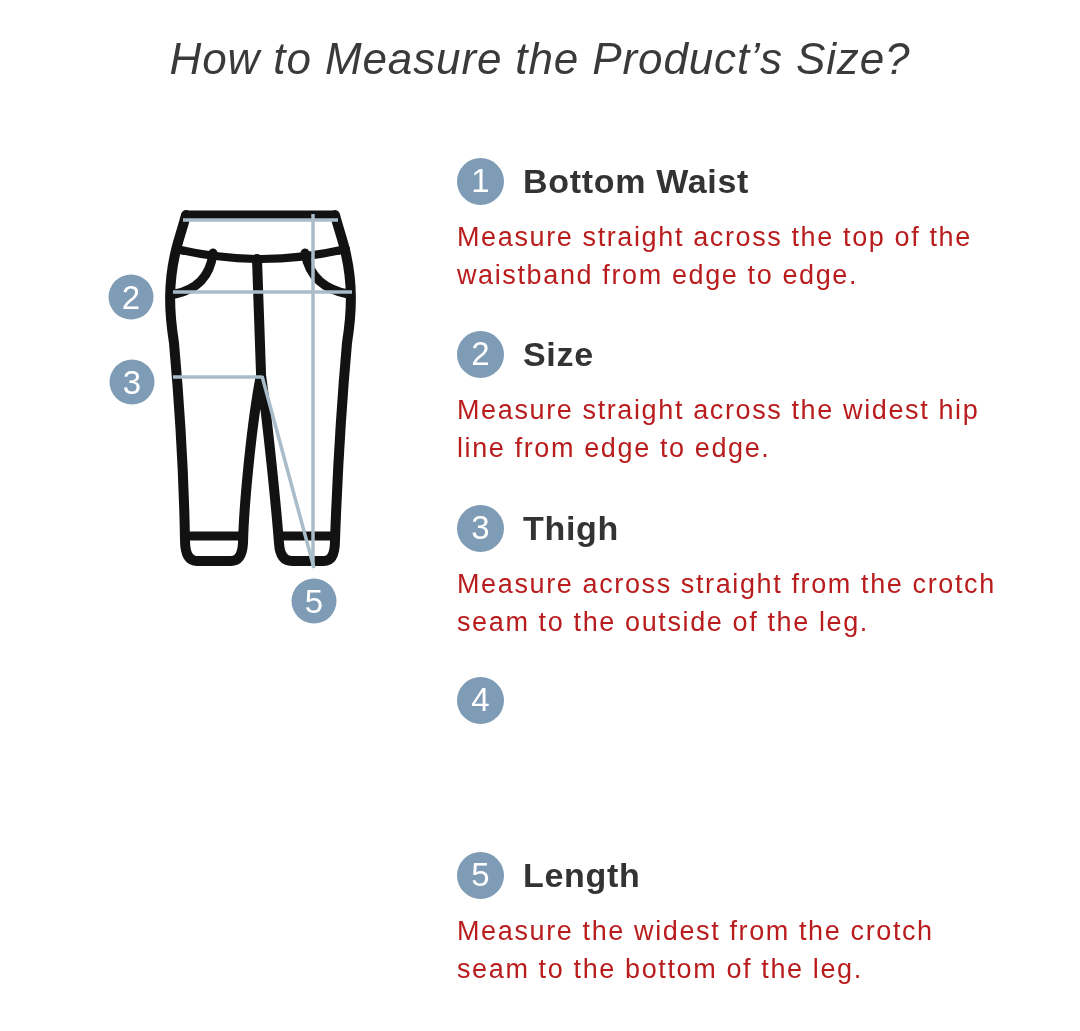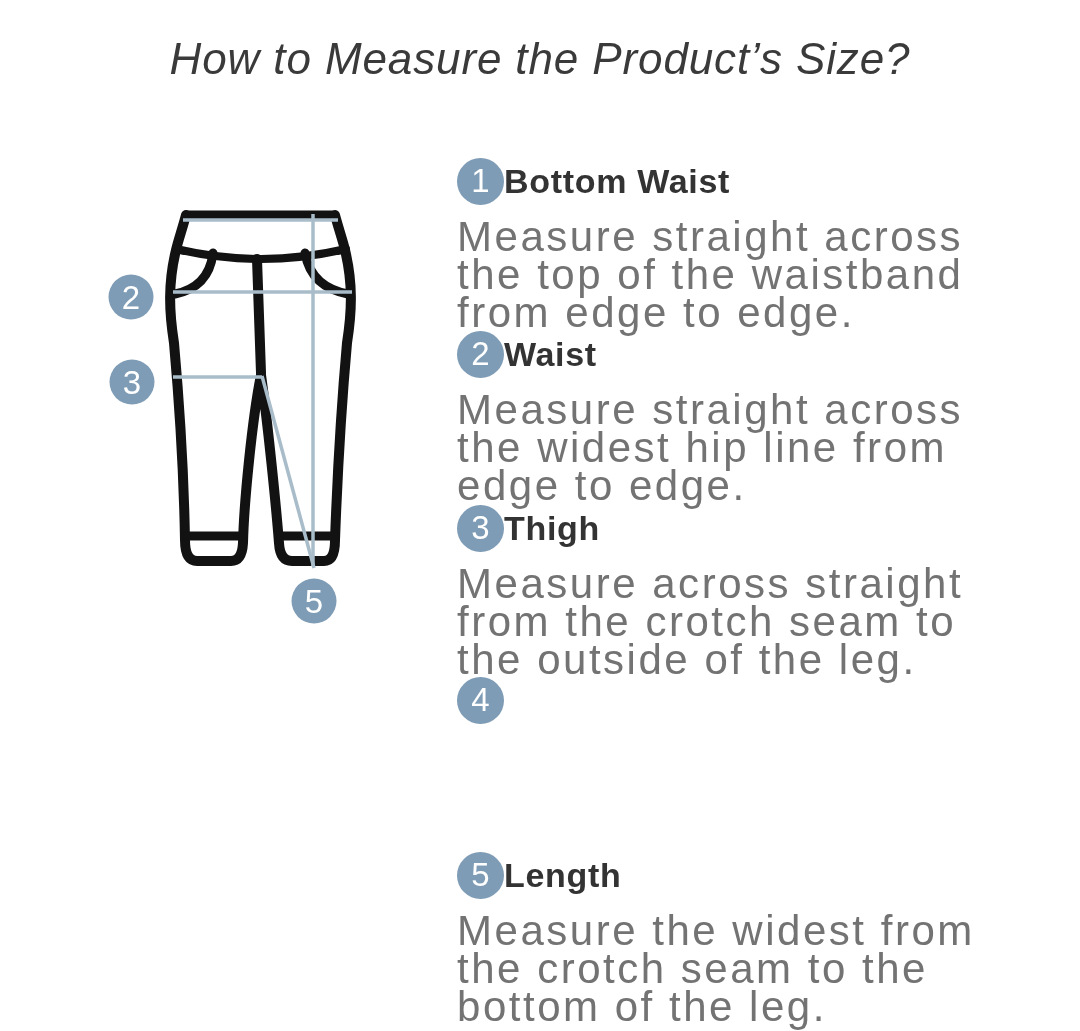--- a/index.html
+++ b/index.html
@@ -55,32 +55,33 @@
     background: #7E9CB5;
     color: #ffffff;
     font-size: 33px;
     display: flex;
     align-items: center;
     justify-content: center;
     flex: 0 0 47px;
     padding-bottom: 2px;
   }
   .step-label {
+    margin-left: 19px;
     font-size: 34px;
     font-weight: 700;
     letter-spacing: 0.02em;
     color: #333333;
   }
   .step-desc {
     margin-top: 13px;
     width: 550px;
-    font-size: 42px;
+    font-size: 27px;
     line-height: 38px;
     letter-spacing: 0.06em;
-    color: #737373;
+    color: #b91c1c;
   }
 </style>
 </head>
 <body>
 
 <div class="page">
 
   <h1 class="title">How to Measure the Product’s Size?</h1>
 
   <svg class="diagram" viewBox="0 0 330 450" xmlns="http://www.w3.org/2000/svg">
@@ -134,21 +135,21 @@
       <div class="step-head">
         <div class="badge">1</div>
         <div class="step-label">Bottom Waist</div>
       </div>
       <p class="step-desc">Measure straight across the top of the waistband from edge to edge.</p>
     </section>
 
     <section class="step">
       <div class="step-head">
         <div class="badge">2</div>
-        <div class="step-label">Waist</div>
+        <div class="step-label">Size</div>
       </div>
       <p class="step-desc">Measure straight across the widest hip line from edge to edge.</p>
     </section>
 
     <section class="step">
       <div class="step-head">
         <div class="badge">3</div>
         <div class="step-label">Thigh</div>
       </div>
       <p class="step-desc">Measure across straight from the crotch seam to the outside of the leg.</p>

